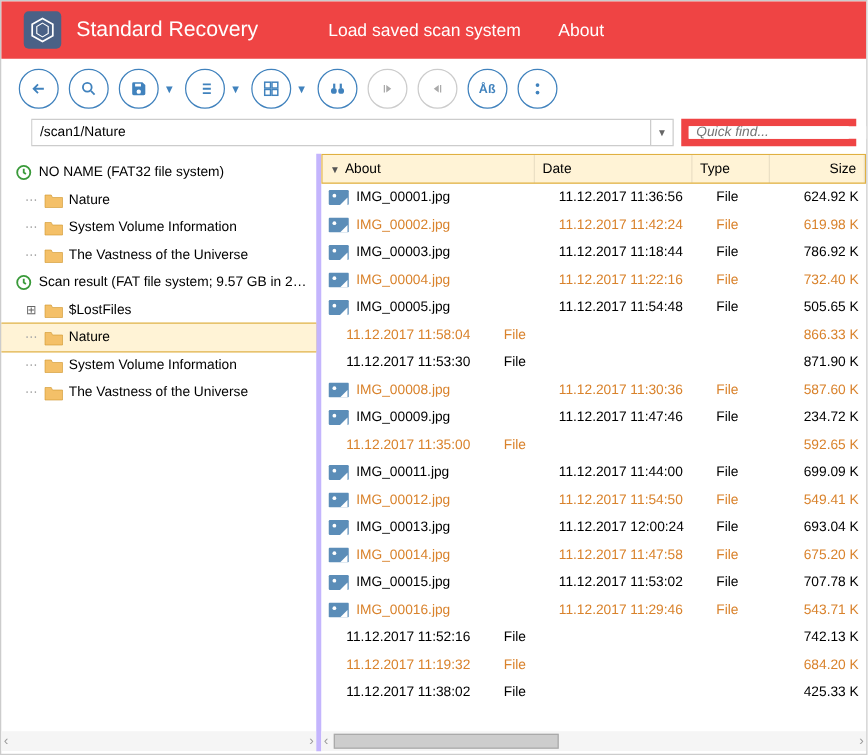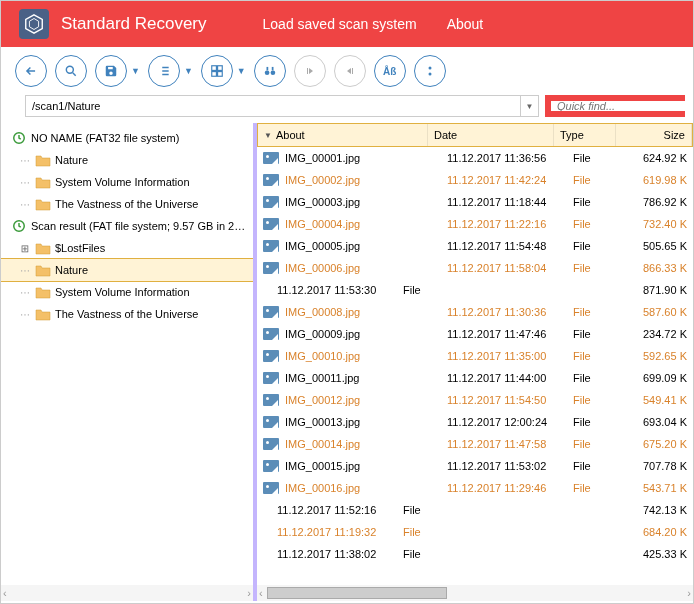--- a/index.html
+++ b/index.html
@@ -286,24 +286,20 @@
           <div class="cell c-name">
             <span class="img-ico"></span>
             <span>IMG_00005.jpg</span>
           </div>
           <div class="cell" style="width:14px"><span class="status-dot"></span></div>
           <div class="cell c-date">11.12.2017 11:54:48</div>
           <div class="cell c-type">File</div>
           <div class="cell c-size">505.65 K</div>
         </div>
         <div class="row rec">
-          <div class="cell c-name">
-            <span class="img-ico"></span>
-            <span>IMG_00006.jpg</span>
-          </div>
           <div class="cell" style="width:14px"><span class="status-dot"></span></div>
           <div class="cell c-date">11.12.2017 11:58:04</div>
           <div class="cell c-type">File</div>
           <div class="cell c-size">866.33 K</div>
         </div>
         <div class="row">
           <div class="cell" style="width:14px"><span class="status-dot"></span></div>
           <div class="cell c-date">11.12.2017 11:53:30</div>
           <div class="cell c-type">File</div>
           <div class="cell c-size">871.90 K</div>
@@ -322,24 +318,20 @@
           <div class="cell c-name">
             <span class="img-ico"></span>
             <span>IMG_00009.jpg</span>
           </div>
           <div class="cell" style="width:14px"><span class="status-dot"></span></div>
           <div class="cell c-date">11.12.2017 11:47:46</div>
           <div class="cell c-type">File</div>
           <div class="cell c-size">234.72 K</div>
         </div>
         <div class="row rec">
-          <div class="cell c-name">
-            <span class="img-ico"></span>
-            <span>IMG_00010.jpg</span>
-          </div>
           <div class="cell" style="width:14px"><span class="status-dot"></span></div>
           <div class="cell c-date">11.12.2017 11:35:00</div>
           <div class="cell c-type">File</div>
           <div class="cell c-size">592.65 K</div>
         </div>
         <div class="row">
           <div class="cell c-name">
             <span class="img-ico"></span>
             <span>IMG_00011.jpg</span>
           </div>

